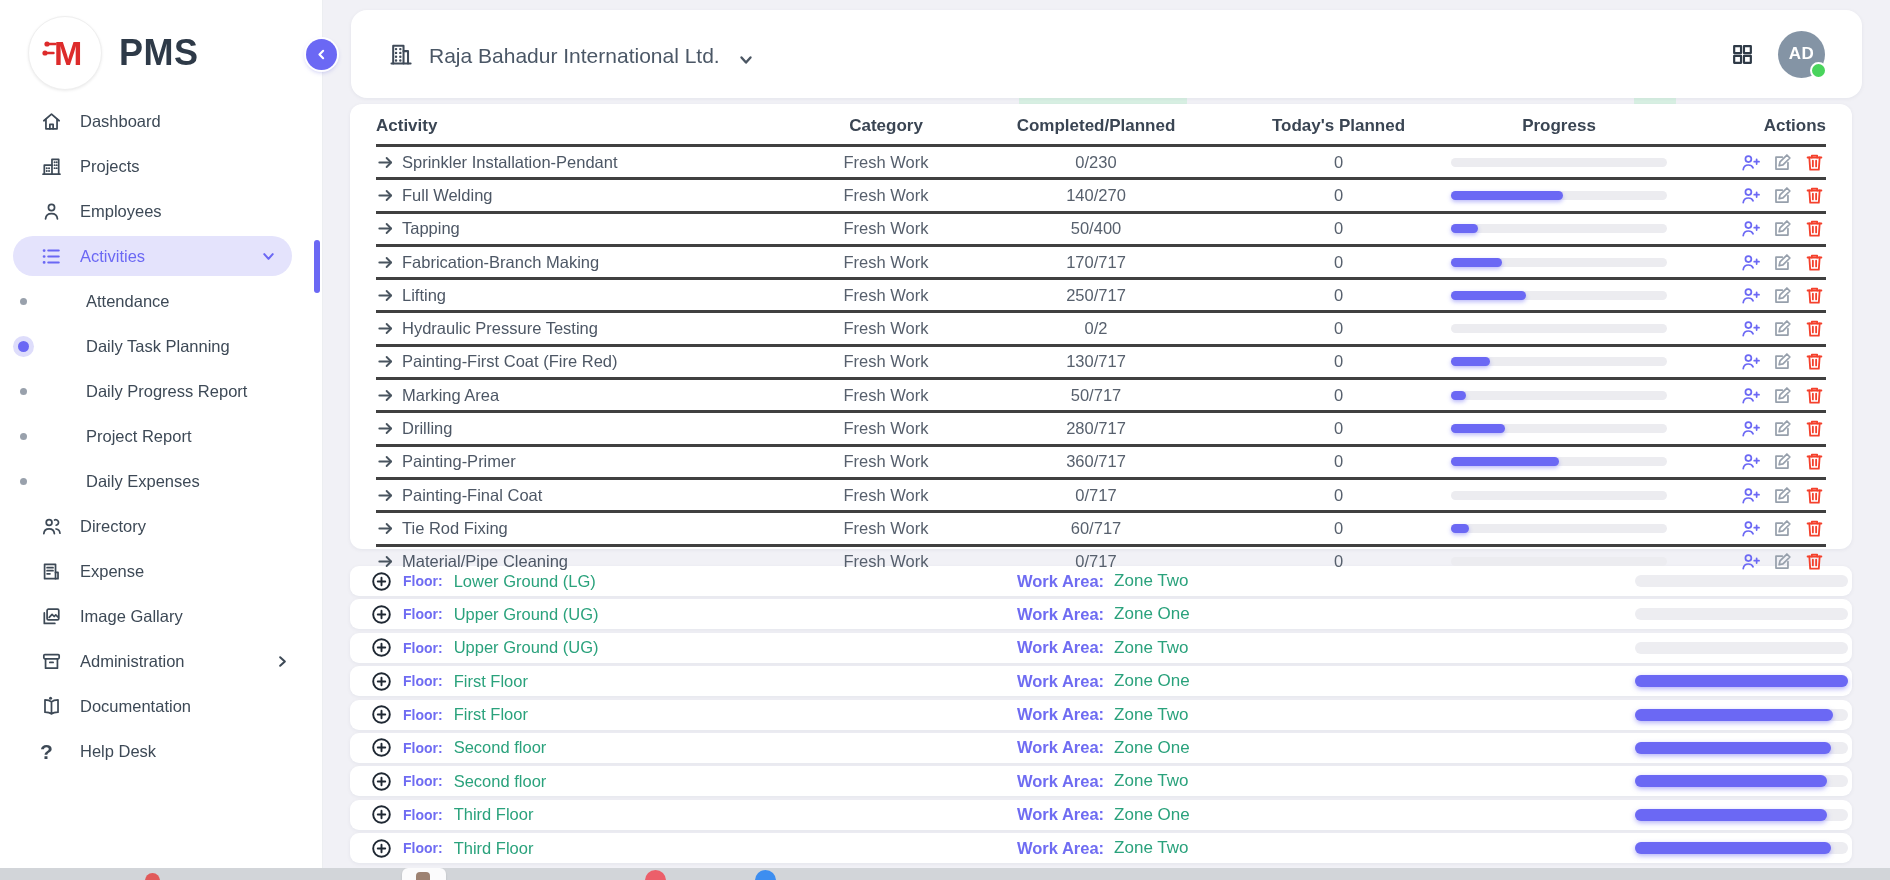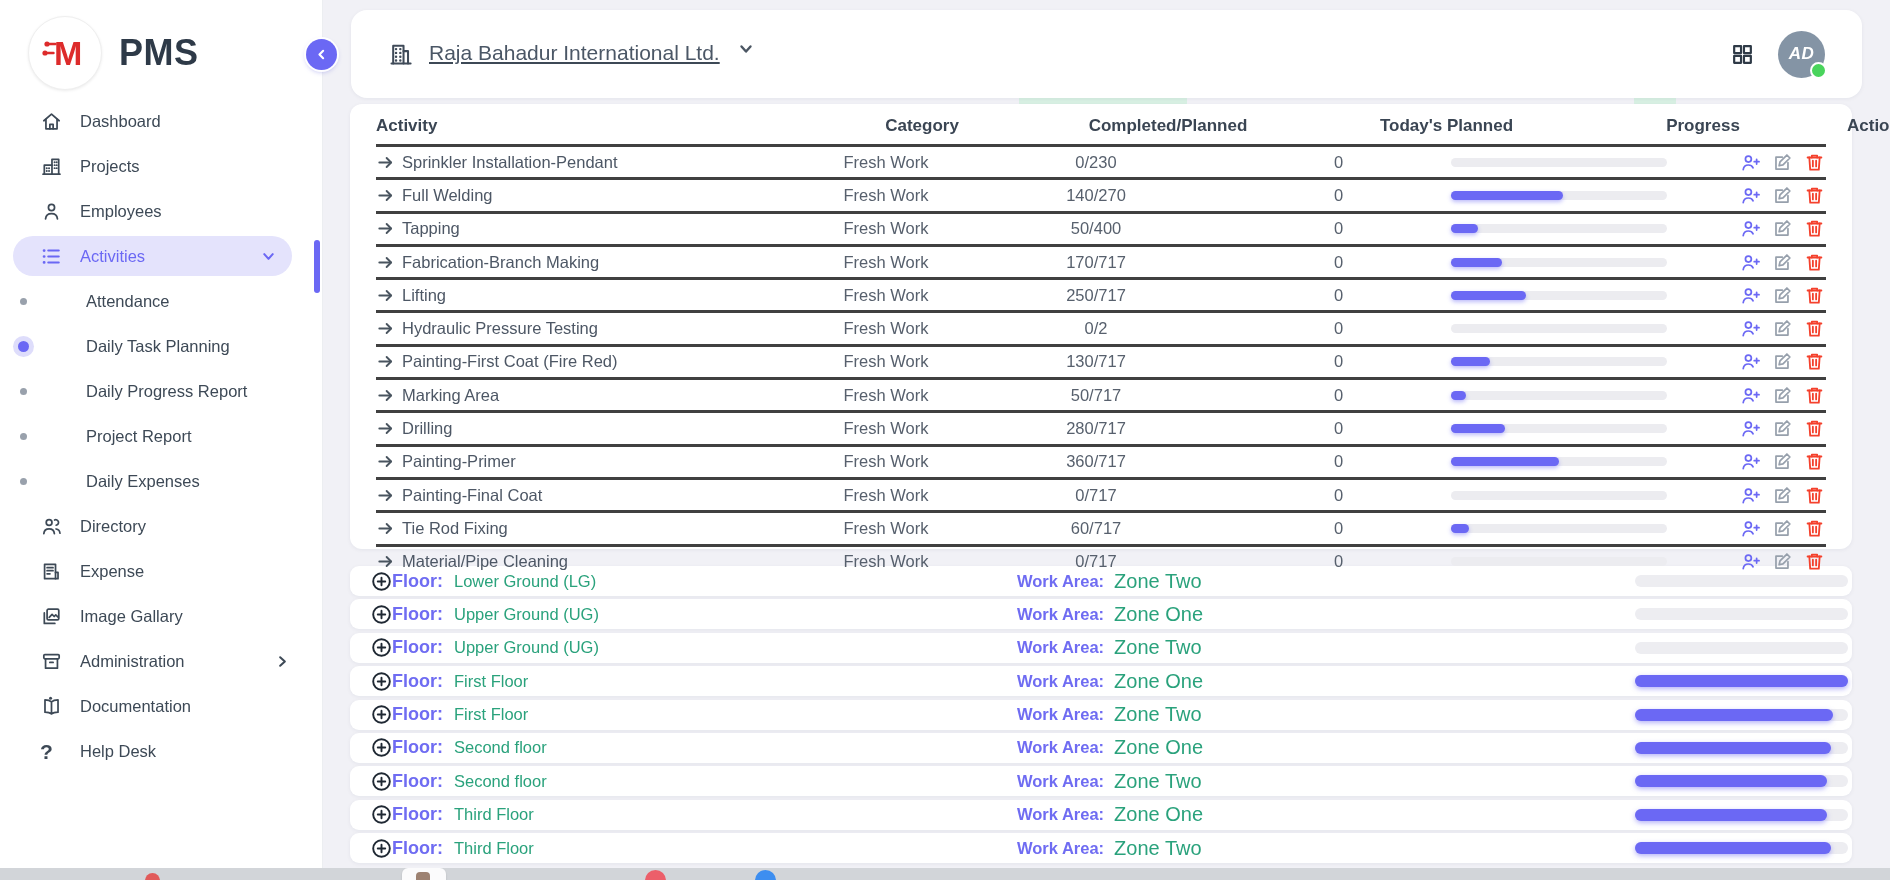--- a/index.html
+++ b/index.html
@@ -35,64 +35,64 @@
   .active-indicator{position:absolute;top:240px;right:2px;width:6px;height:53px;border-radius:4px;background:var(--accent);}
 
   
   .collapse-btn{position:absolute;left:306px;top:39px;width:31px;height:31px;border-radius:50%;background:var(--accent);box-shadow:0 0 0 2px rgba(255,255,255,.95),0 2px 5px rgba(90,90,220,.4);display:flex;align-items:center;justify-content:center;z-index:20;cursor:pointer;color:#fff;}
   .collapse-btn svg{width:13px;height:13px;}
 
   
   .main{position:absolute;left:322px;top:0;right:0;bottom:0;}
   .card{background:#fff;box-shadow:0 1px 4px rgba(25,35,65,.06);}
   .header-card{position:absolute;left:29px;top:10px;width:1511px;height:88px;border-radius:16px;display:flex;align-items:center;padding:0 37px 0 36px;box-sizing:border-box;z-index:3;}
-  .company{display:flex;align-items:flex-start;cursor:pointer;text-decoration:underline;}
+  .company{display:flex;align-items:flex-end;cursor:pointer;}
   .company .c-icon{width:27px;height:27px;color:#3f4a58;display:flex;}
   .company .c-icon svg{width:27px;height:27px;}
   .company-name{margin-left:15px;font-size:21px;font-weight:500;color:#4b5766;}
   .company .c-chev{margin-left:18px;display:flex;color:#4b5663;}
   .company .c-chev svg{width:16px;height:16px;stroke-width:2.4px;}
-  .header-right{margin-left:auto;display:flex;align-items:center;font-style:italic;}
+  .header-right{margin-left:auto;display:flex;align-items:center;}
   .grid-btn{width:25px;height:25px;color:#2f3a47;cursor:pointer;display:flex;}
   .grid-btn svg{width:25px;height:25px;}
   .avatar-wrap{position:relative;margin-left:23px;cursor:pointer;}
   .avatar{width:47px;height:47px;border-radius:50%;background:var(--avatar-bg);color:#fff;font-size:17px;font-weight:700;display:flex;align-items:center;justify-content:center;letter-spacing:.5px;}
   .online-dot{position:absolute;right:-2px;bottom:-1px;width:13px;height:13px;border-radius:50%;background:var(--online);border:2px solid #fff;}
 
   .sliver{position:absolute;top:95px;height:11px;background:#d8f0e3;border-radius:3px;z-index:1;}
 
   
   .table-card{position:absolute;left:28px;top:104px;width:1502px;height:445px;border-radius:12px;box-sizing:border-box;padding:3px 26px 0;z-index:2;}
   .t-head,.t-row{display:grid;grid-template-columns:430px 160px 260px 225px 216px 1fr;align-items:center;}
-  .t-head{height:37px;font-size:17px;font-weight:700;color:#3a4553;gap:36px;}
+  .t-head{height:37px;font-size:17px;font-weight:700;color:#3a4553;}
   .t-row{height:30.3px;border-top:3px solid #404040;font-size:16.5px;color:#57606d;cursor:pointer;}
   .th-c,.td-c{text-align:center;}
   .th-r,.td-r{text-align:right;}
   .cell-activity{display:flex;align-items:center;gap:7px;color:#4d5765;}
   .arrow-ic{width:19px;height:19px;color:#49545f;display:flex;flex-shrink:0;}
   .arrow-ic svg{width:19px;height:19px;}
   .pbar{width:216px;height:9px;border-radius:5px;background:#ececf0;position:relative;margin:0 auto;}
   .pbar .fill{position:absolute;left:0;top:0;bottom:0;border-radius:5px;background:var(--accent);box-shadow:0 2px 4px rgba(107,104,244,.45);}
   .actions{display:flex;justify-content:flex-end;align-items:center;gap:9px;}
   .act-btn{width:23px;height:23px;display:flex;cursor:pointer;}
   .act-btn svg{width:23px;height:23px;}
   .act-user{color:var(--accent);}
   .act-edit{color:var(--edit-gray);}
   .act-del{color:var(--danger);}
 
   
   .floors{position:absolute;left:28px;top:566px;width:1502px;}
   .floor-card{position:relative;height:30px;border-radius:9px;margin-bottom:3.4px;display:flex;align-items:center;padding-left:21px;box-sizing:border-box;cursor:pointer;}
   .plus-ic{width:21px;height:21px;color:#1f2833;display:flex;flex-shrink:0;}
   .plus-ic svg{width:21px;height:21px;stroke-width:2px;}
-  .floor-lbl{font-size:18px;font-weight:700;color:var(--link);}
+  .floor-lbl{margin-left:11px;font-size:14px;font-weight:700;color:var(--link);}
   .floor-name{margin-left:11px;font-size:16.5px;font-weight:500;color:var(--green);}
   .workarea{position:absolute;left:667px;display:flex;align-items:center;}
   .wa-lbl{font-size:16.5px;font-weight:700;color:var(--link);}
-  .wa-zone{margin-left:10px;font-size:20px;font-weight:500;color:var(--green);}
+  .wa-zone{margin-left:10px;font-size:17px;font-weight:500;color:var(--green);}
   .fbar{position:absolute;left:1285px;top:50%;transform:translateY(-50%);width:213px;height:12px;border-radius:6px;background:#ededf1;}
   .fbar .fill{position:absolute;left:0;top:0;bottom:0;border-radius:6px;background:var(--accent);box-shadow:0 2px 5px rgba(107,104,244,.5);}
 
   
   .footer-strip{position:absolute;left:0;bottom:0;width:1890px;height:12px;background:#d2d5d9;z-index:30;overflow:hidden;}
   .f-tile{position:absolute;left:402px;bottom:-8px;width:44px;height:20px;border-radius:6px;background:#fbfbfc;box-shadow:0 1px 2px rgba(0,0,0,.15);}
   .f-tile:after{content:"";position:absolute;left:14px;top:4px;width:14px;height:12px;border-radius:4px;background:#9d8272;}
   .f-dot{position:absolute;border-radius:50%;}
   .f-dot.sb{left:145px;bottom:-8px;width:15px;height:15px;background:#e15a5a;}
   .f-dot.red{left:645px;bottom:-11px;width:21px;height:21px;background:#ec5f6a;}

